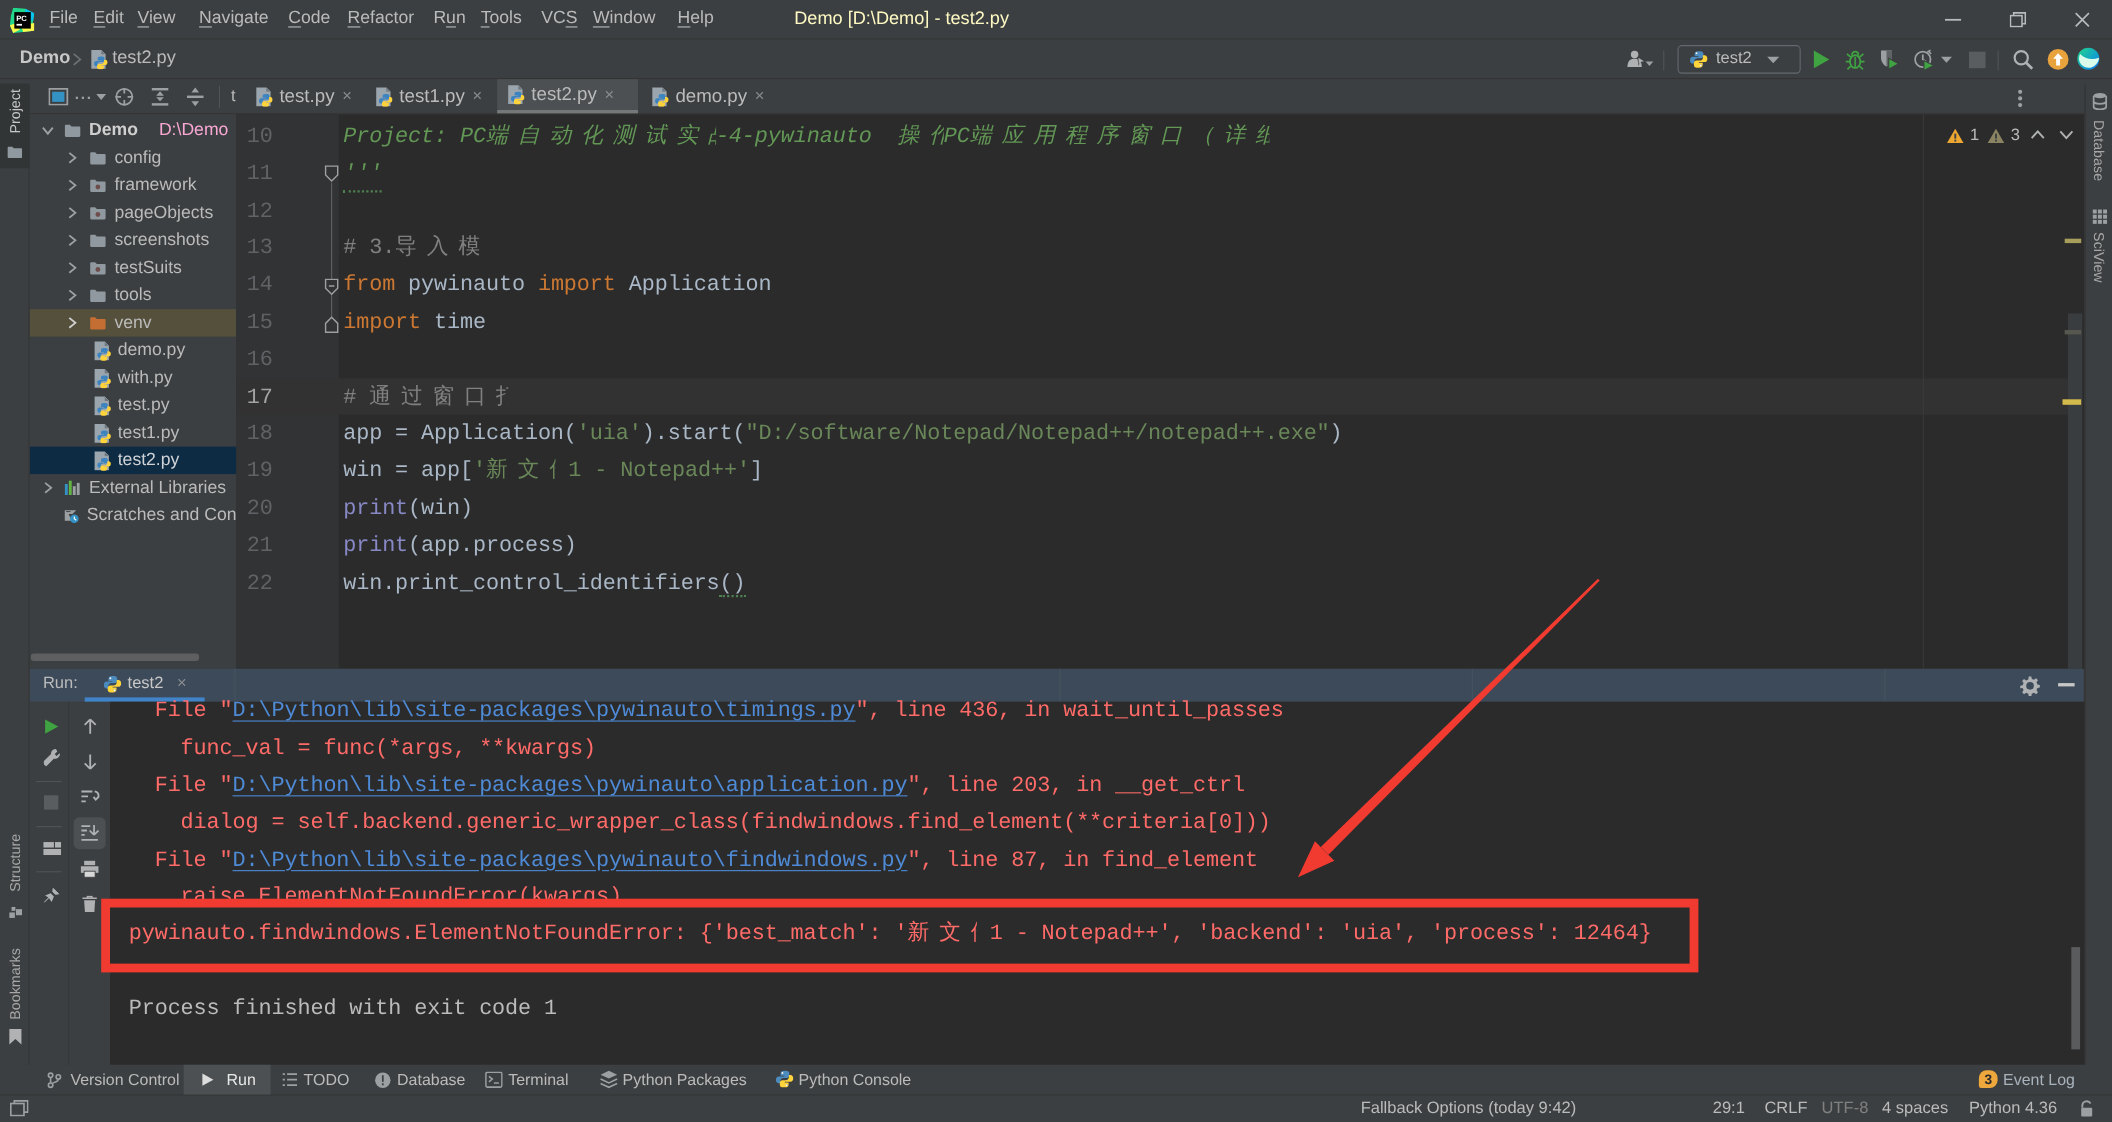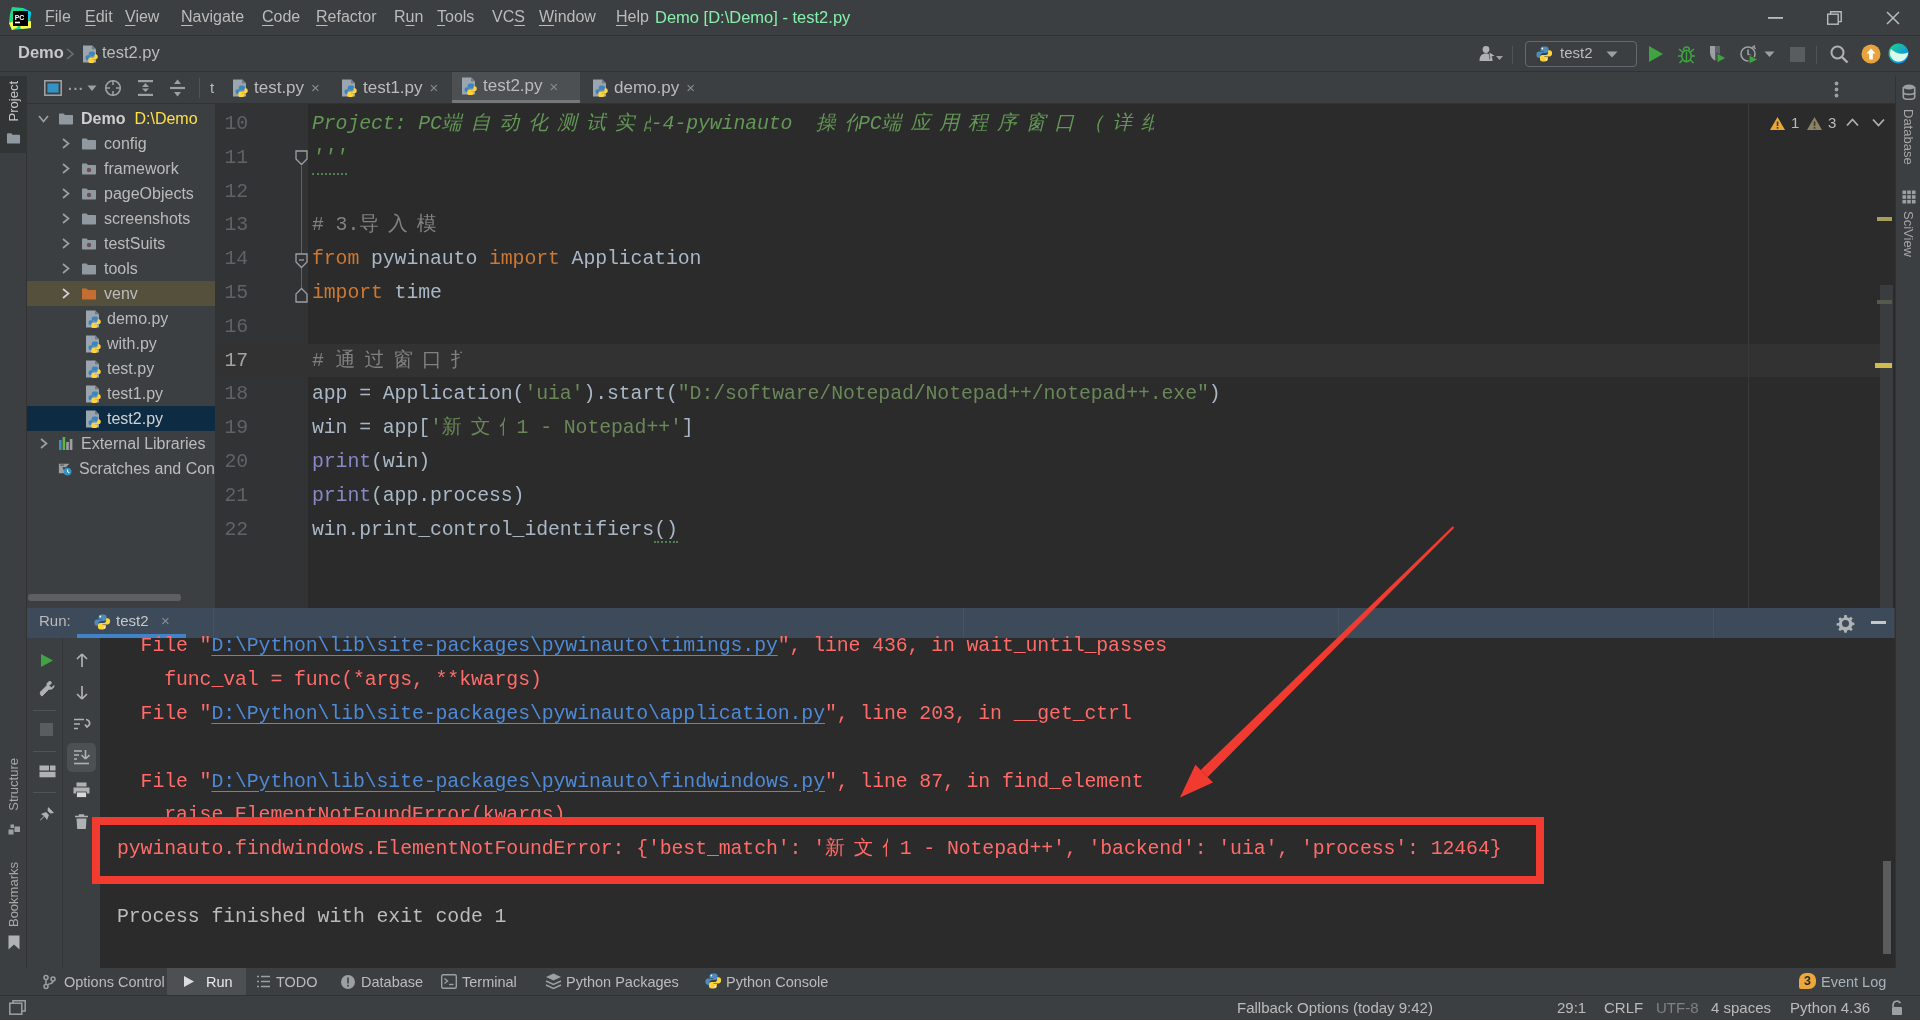--- a/index.html
+++ b/index.html
@@ -5,21 +5,21 @@
 html,body{width:1920px;height:1020px;overflow:hidden;background:#3c3f41}
 body{font-family:"Liberation Sans",sans-serif;color:#bbbbbb;font-size:15px;position:relative}
 .abs{position:absolute}
 .mono{font-family:"Liberation Mono",monospace;font-size:19.83px;white-space:pre;letter-spacing:-0.1px}
 .cjk{display:inline-block;overflow:hidden;white-space:pre;letter-spacing:9px;vertical-align:bottom}
 svg{display:block}
 
 #menubar{position:absolute;left:0;top:0;width:1920px;height:36px;background:#3c3f41;border-bottom:1px solid #323232}
 #menubar .mi{position:absolute;top:8px;color:#bbbbbb;font-size:16px}
 #menubar .u{text-decoration:underline;text-underline-offset:3px}
-#title{position:absolute;left:655px;top:8px;color:#86efac;font-size:16.5px}
+#title{position:absolute;left:722px;top:8px;color:#fef9c3;font-size:16.5px}
 
 #navbar{position:absolute;left:0;top:36px;width:1920px;height:36px;background:#3c3f41;border-bottom:1px solid #323232}
 
 #tabrow{position:absolute;left:0;top:72px;width:1920px;height:32px;background:#3c3f41;border-bottom:1px solid #323232}
 .tab{position:absolute;top:0;height:31px;display:flex;align-items:center;color:#bbbbbb;font-size:17px}
 .tab .x{color:#8a8d90;font-size:15px;margin-left:7px}
 #leftstripe{position:absolute;left:0;top:104px;width:27px;height:864px;background:#3c3f41;border-right:1px solid #323232}
 #rightstripe{position:absolute;left:1895px;top:76px;width:25px;height:892px;background:#3c3f41;border-left:1px solid #323232}
 .vlabel-d{writing-mode:vertical-rl;color:#bbbbbb;font-size:13px}
 .vlabel-u{writing-mode:vertical-rl;transform:rotate(180deg);color:#a7a7a7;font-size:13px}
@@ -232,21 +232,21 @@
 
 <div id="projpanel">
   <div class="trow" style="top:2px">
       <svg style="margin-left:11px" width="11" height="11" viewBox="0 0 11 11">
         <path d="M1 3 L5.5 8.5 L10 3" fill="none" stroke="#9da0a3" stroke-width="1.7"></path>
       </svg>
       <svg style="margin-left:9px" width="16" height="15" viewBox="0 0 16 15">
         <use href="#folder"></use>
       </svg>
       <span style="margin-left:7px;font-weight:bold;color:#cfcfcf">Demo</span>
-      <span style="margin-left:9px;color:#fde047">D:\Demo</span>
+      <span style="margin-left:19px;color:#f9a8d4">D:\Demo</span>
     </div>
   <div class="trow" style="top:27px">
       <svg style="margin-left:33px" width="11" height="11" viewBox="0 0 11 11">
         <path d="M3 1 L8.5 5.5 L3 10" fill="none" stroke="#9da0a3" stroke-width="1.7"></path>
       </svg>
       <svg style="margin-left:10px" width="16" height="15" viewBox="0 0 16 15">
         <use href="#folder"></use>
       </svg>
       <span style="margin-left:7px">config</span>
     </div>
@@ -513,36 +513,37 @@
       <rect x="3.5" y="10" width="10" height="5.5" fill="#d8d8d8" stroke="#3c3f41" stroke-width="0.8"></rect>
     </svg>
   <svg class="abs" style="left:47px;top:176px" width="15" height="16" viewBox="0 0 15 16">
       <path d="M1 2.5 H14 M5.5 2.5 V1 H9.5 V2.5" stroke="#afb1b3" stroke-width="1.4" fill="none"></path>
       <path d="M2.5 4.5 H12.5 L11.8 15 H3.2 Z" fill="#afb1b3"></path>
     </svg>
   <div id="console">
     <div class="con" style="top:-8.9px">  File <span class="lnk" style="color:#ff6b68;text-decoration:none">"</span><span class="lnk">D:\Python\lib\site-packages\pywinauto\timings.py</span>", line 436, in wait_until_passes</div>
     <div class="con" style="top:25.1px">    func_val = func(*args, **kwargs)</div>
     <div class="con" style="top:59.1px">  File "<span class="lnk">D:\Python\lib\site-packages\pywinauto\application.py</span>", line 203, in __get_ctrl</div>
+    <div class="con" style="top:92.6px">    dialog = self.backend.generic_wrapper_class(findwindows.find_element(**criteria[0]))</div>
     <div class="con" style="top:126.6px">  File "<span class="lnk">D:\Python\lib\site-packages\pywinauto\findwindows.py</span>", line 87, in find_element</div>
     <div class="con" style="top:160.1px">    raise ElementNotFoundError(kwargs)</div>
     <div class="con" style="top:194.1px">pywinauto.findwindows.ElementNotFoundError: {'best_match': '<span class="cjk" style="width:63px">新文件</span> 1 - Notepad++', 'backend': 'uia', 'process': 12464}</div>
     <div class="con" style="top:262.1px;color:#bbbbbb">Process finished with exit code 1</div>
     <div class="abs" style="left:1783px;top:223px;width:8px;height:93px;background:#595b5d"></div>
   </div>
 </div>
 
 <div id="btoolbar">
   <svg class="abs" style="left:42px;top:6px" width="15" height="16" viewBox="0 0 15 16">
       <circle cx="4" cy="3.5" r="2" fill="none" stroke="#9da0a3" stroke-width="1.5"></circle>
       <circle cx="4" cy="12.5" r="2" fill="none" stroke="#9da0a3" stroke-width="1.5"></circle>
       <circle cx="11" cy="5" r="2" fill="none" stroke="#9da0a3" stroke-width="1.5"></circle>
       <path d="M4 5.5 V10.5 M11 7 C11 10 8 9.5 6 10.5" fill="none" stroke="#9da0a3" stroke-width="1.5"></path>
     </svg>
-  <div class="bitem" style="left:64px">Options Control</div>
+  <div class="bitem" style="left:64px">Version Control</div>
   <div class="abs" style="left:167px;top:0;width:79px;height:27px;background:#4c5052"></div>
   <svg class="abs" style="left:183px;top:7px" width="12" height="13" viewBox="0 0 12 13">
       <path d="M1 1 L11 6.5 L1 12 Z" fill="#dcdcdc"></path>
     </svg>
   <div class="bitem" style="left:206px;color:#e8e8e8">Run</div>
   <svg class="abs" style="left:256px;top:7px" width="15" height="13" viewBox="0 0 15 13">
       <path d="M1 1.5 H3 M1 6.5 H3 M1 11.5 H3 M5 1.5 H14 M5 6.5 H14 M5 11.5 H14" stroke="#9da0a3" stroke-width="1.6"></path>
     </svg>
   <div class="bitem" style="left:276px">TODO</div>
   <svg class="abs" style="left:340px;top:6px" width="16" height="16" viewBox="0 0 16 16">

